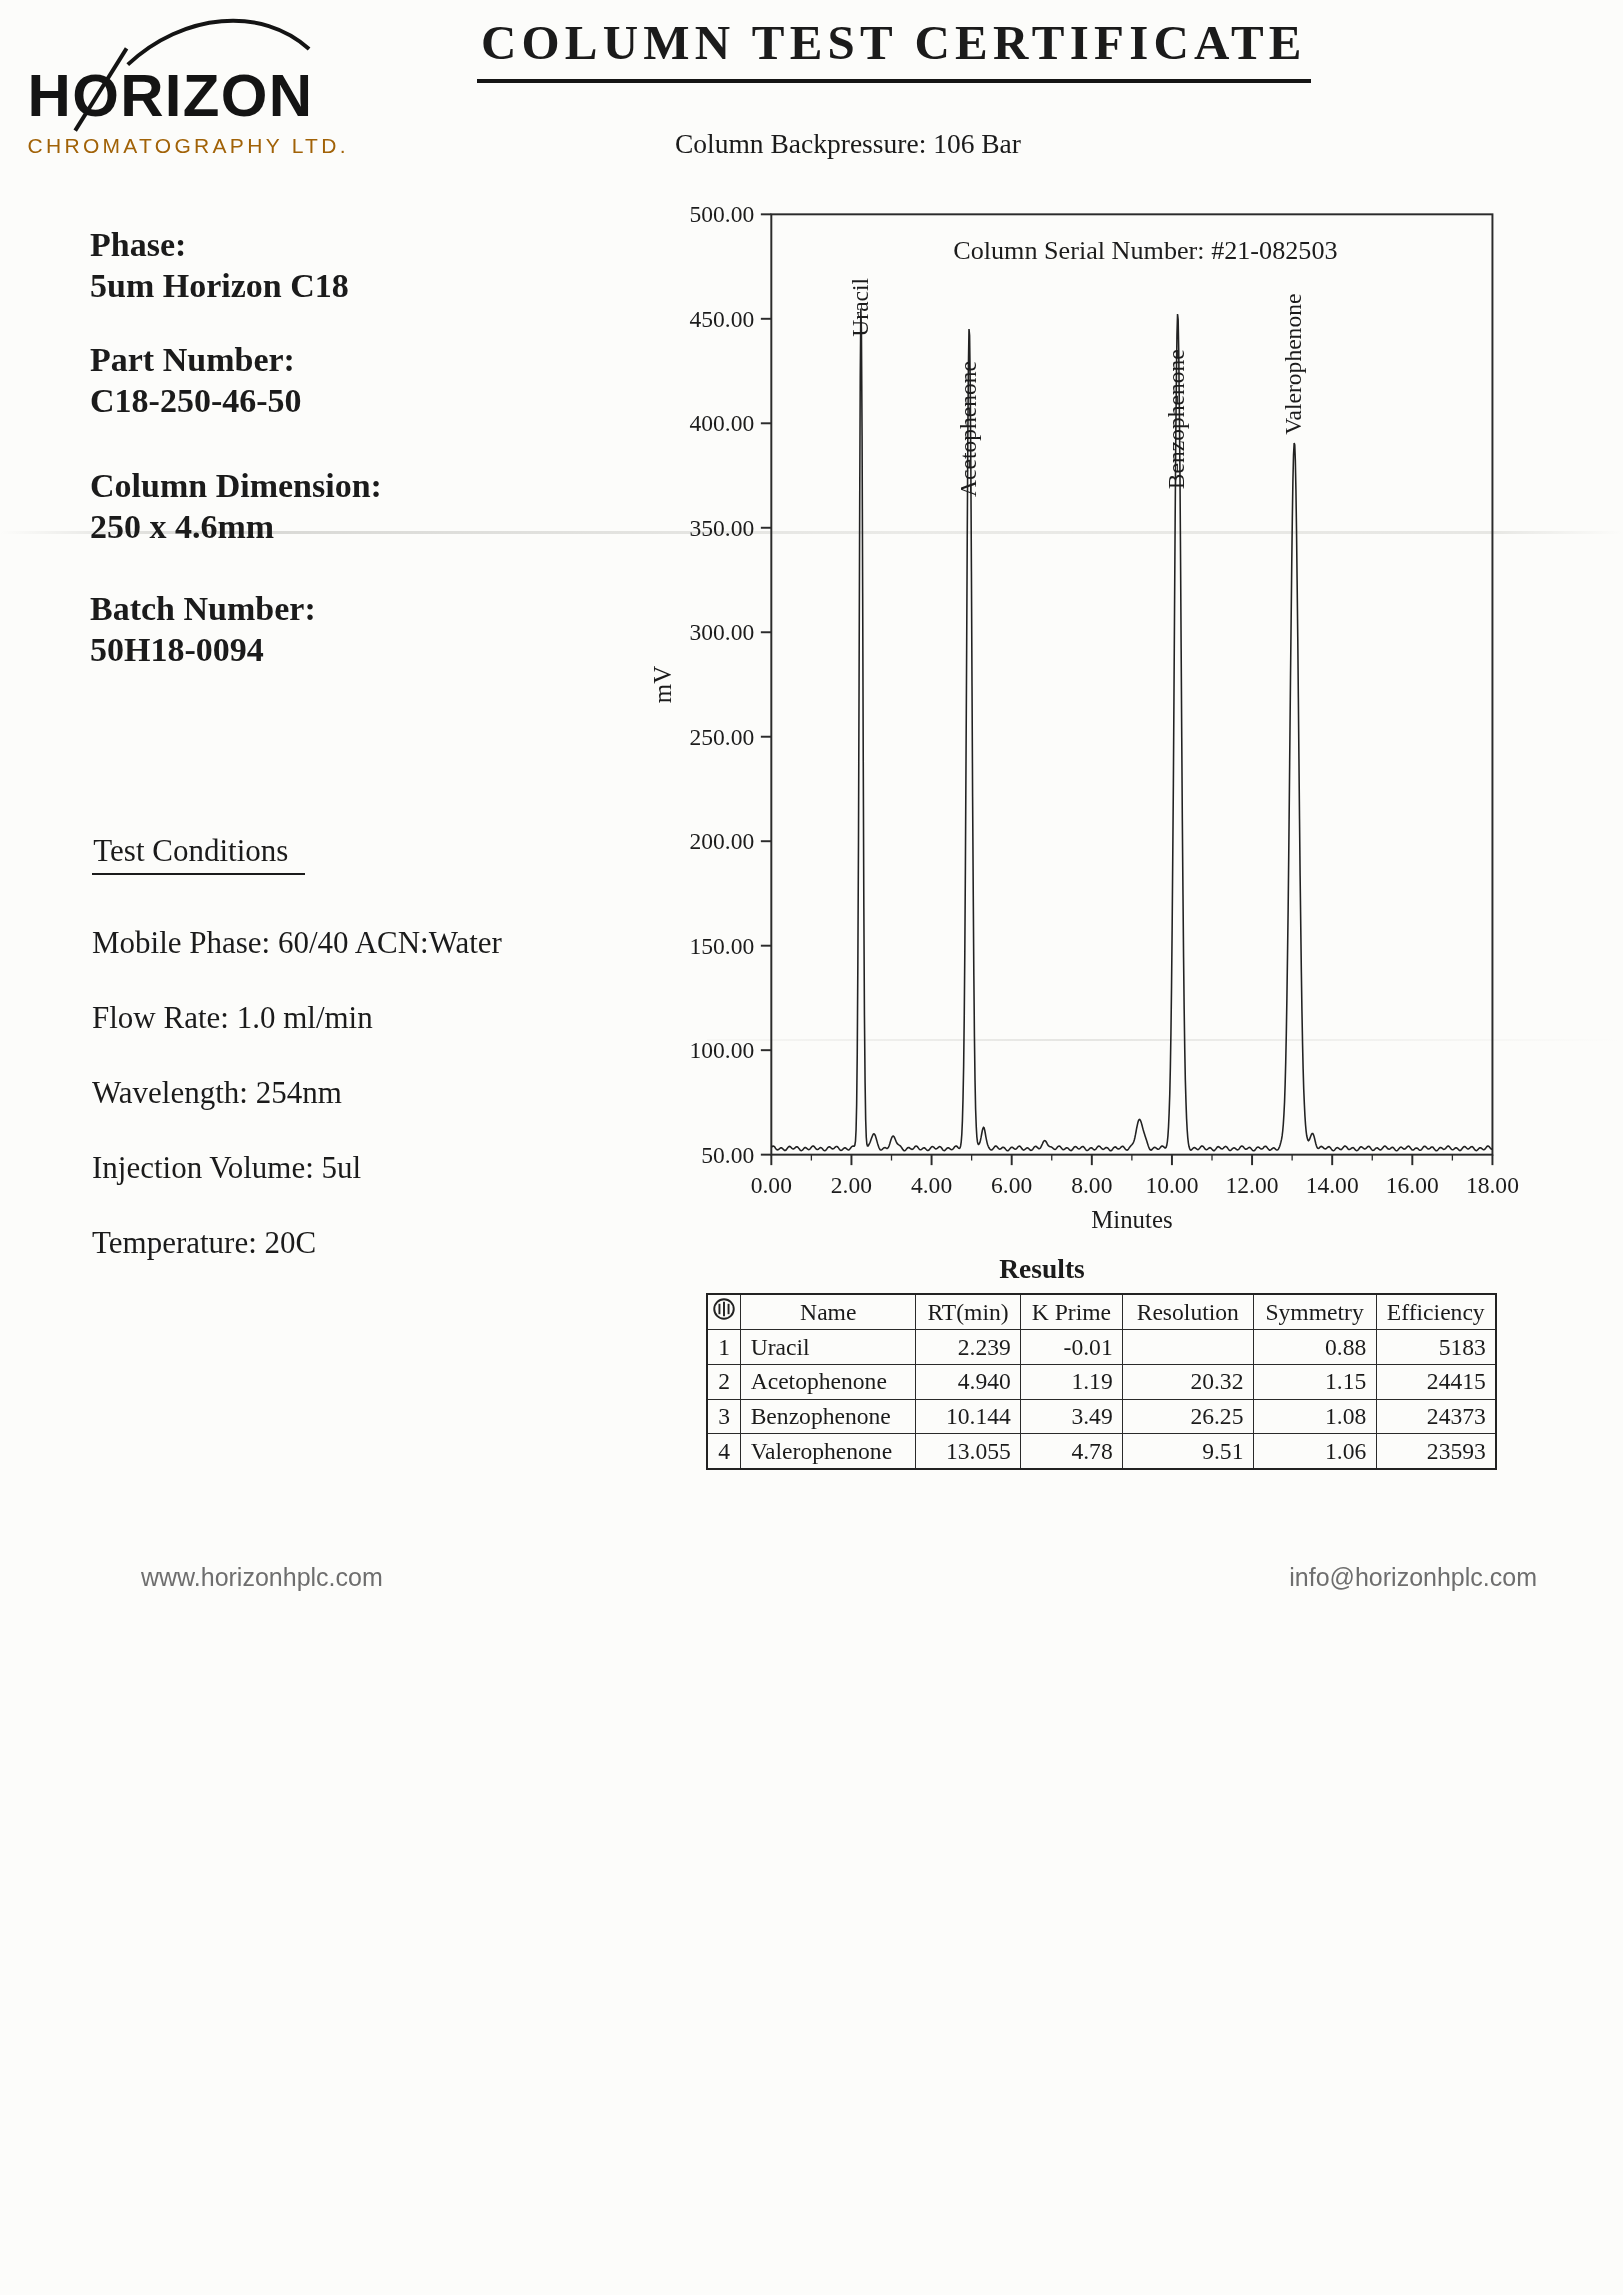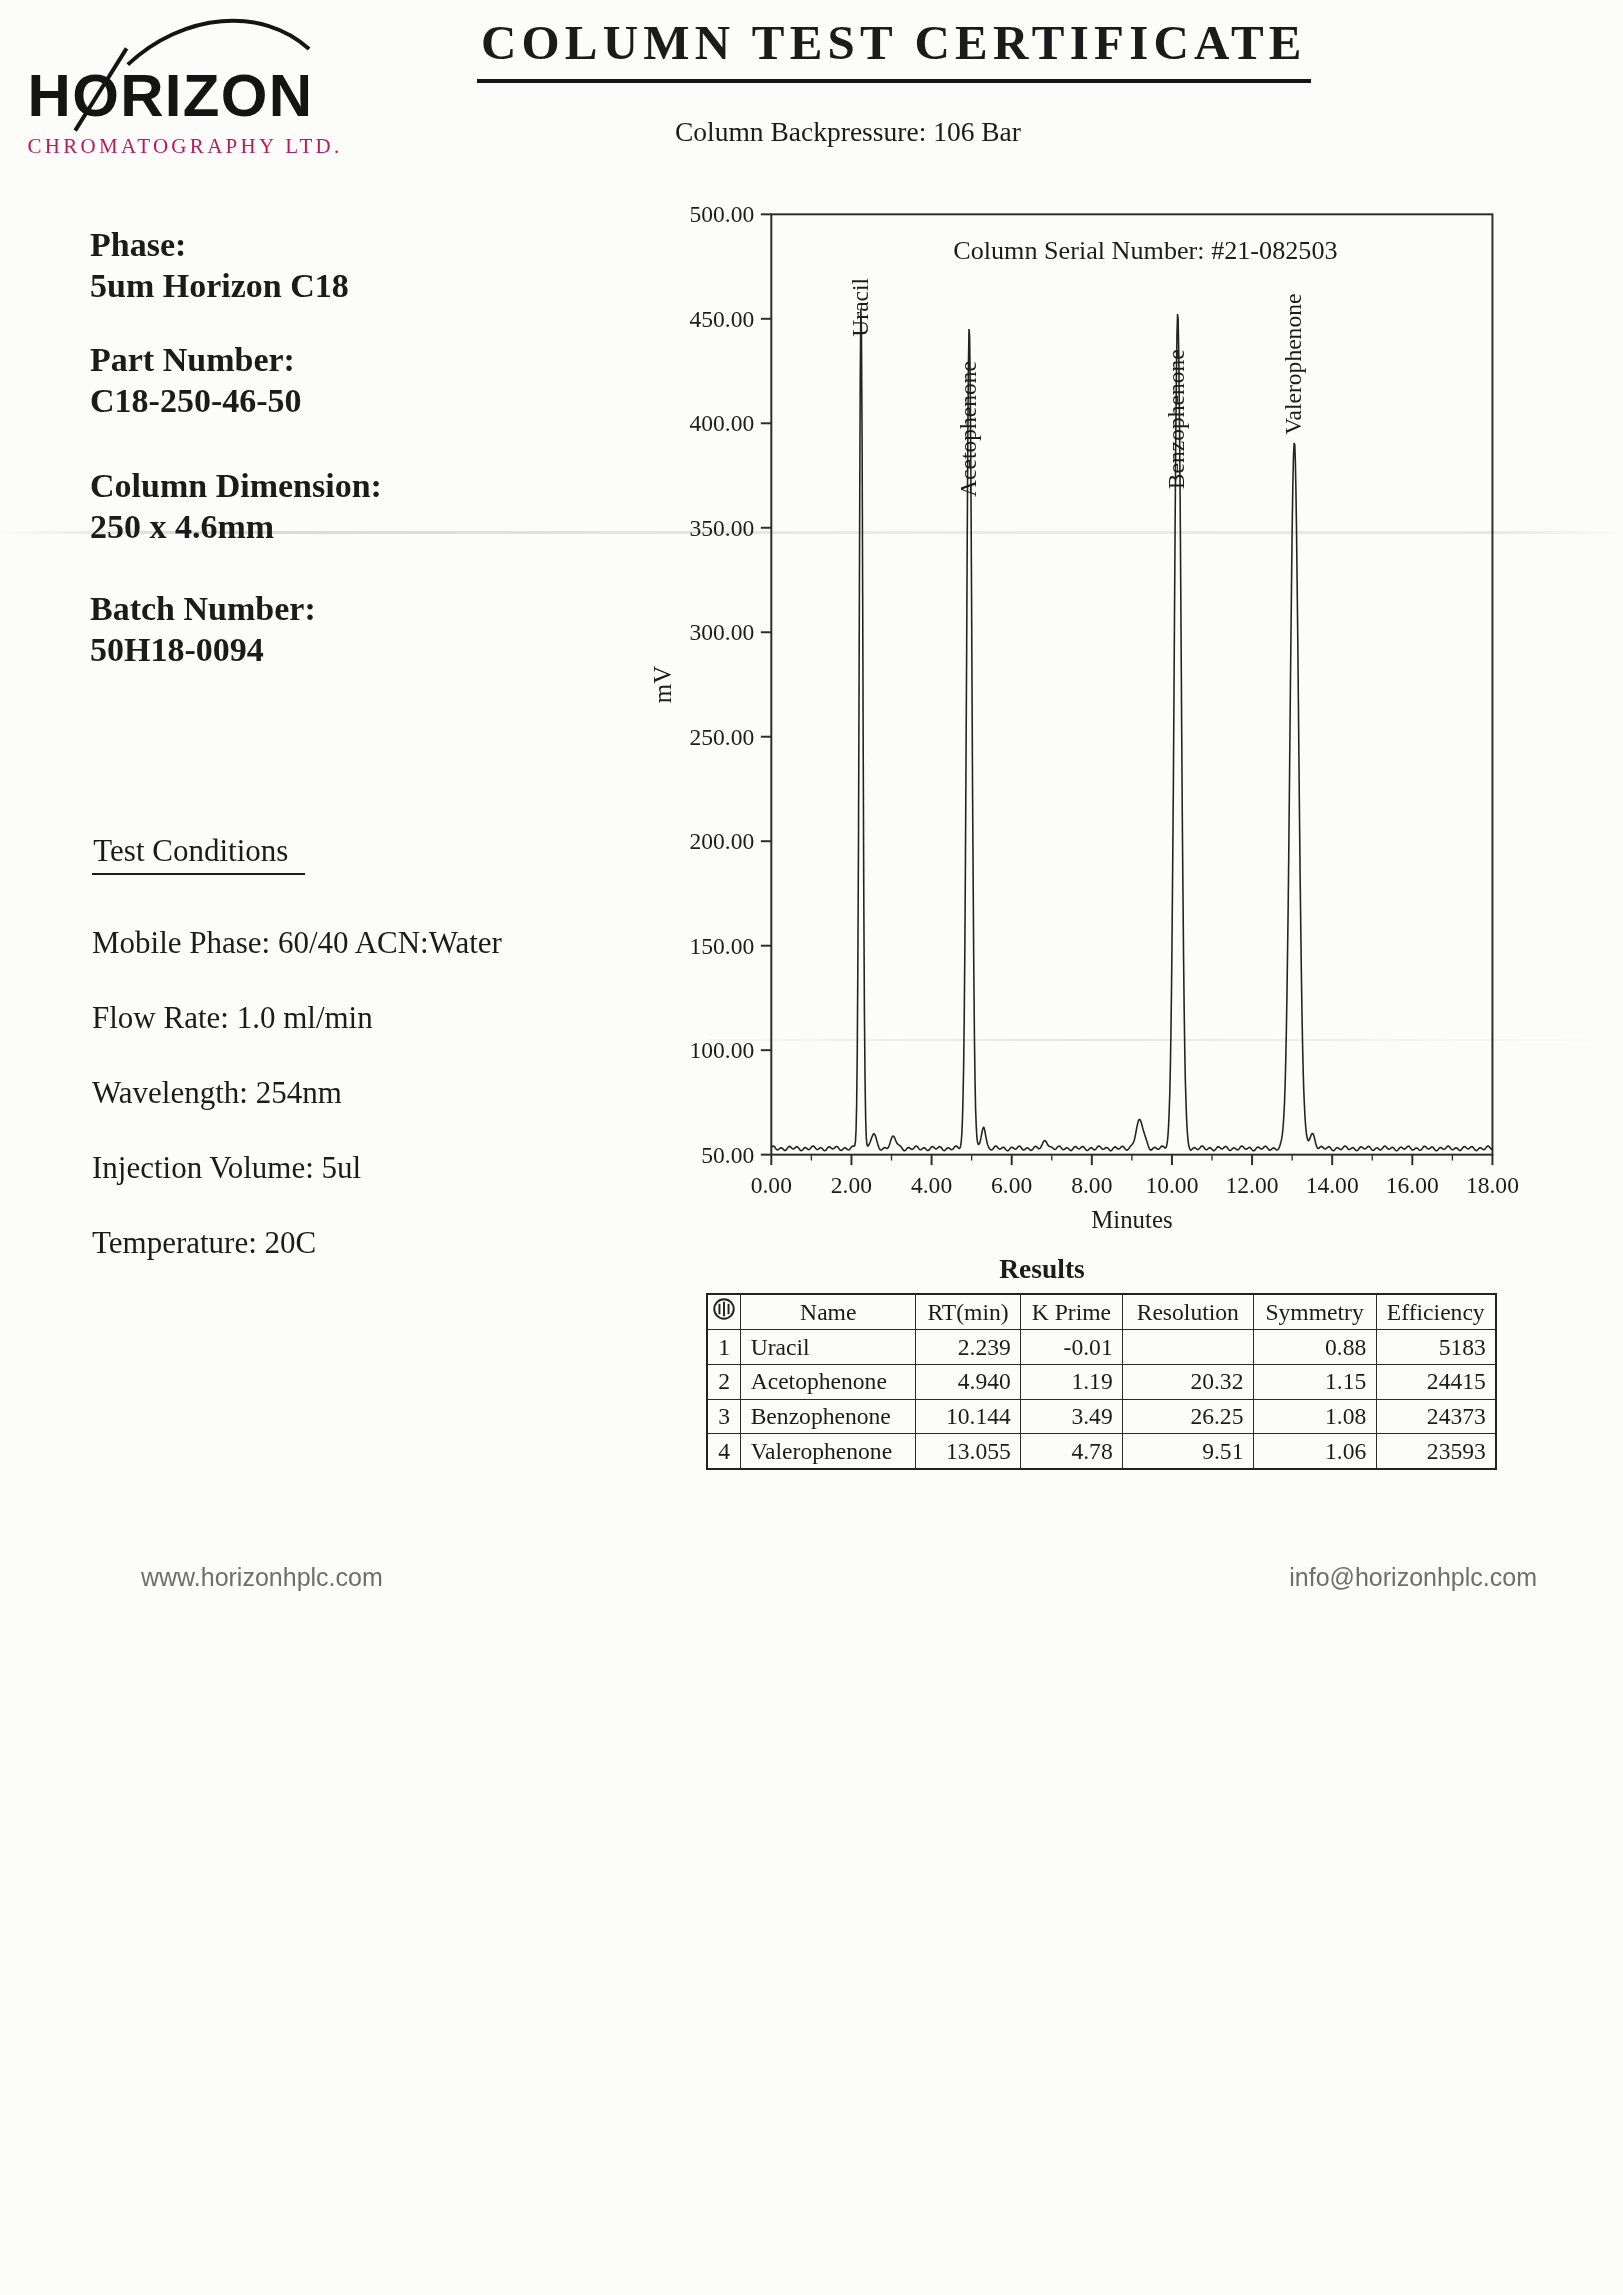--- a/index.html
+++ b/index.html
@@ -20,35 +20,35 @@
     font-weight:bold; font-size:60px; letter-spacing:1.3px;
     color:#141414; margin-top:52px; white-space:nowrap;
   }
   .logo-o { position:relative; display:inline-block; }
   .logo-o::after {
     content:''; position:absolute; left:56%; top:-30%;
     width:3.9px; height:140%; background:#141414;
     transform:rotate(32deg);
   }
   .logo-sub {
-    font-family:Liberation Serif, serif;
-    font-size:21px; letter-spacing:3.3px; color:#be185d; margin-top:3.9px;
+    font-family:Liberation Sans, sans-serif;
+    font-size:21px; letter-spacing:3.3px; color:#a16207; margin-top:3.9px;
     white-space:nowrap;
   }
   .logo-arc { position:absolute; left:63px; top:1.3px; }
 
   
   .cert-title {
     left:477px; top:14.4px;
     font-size:49px; font-weight:bold; letter-spacing:5.2px;
     border-bottom:4.6px solid #151515; padding:0 3.9px 7.9px 3.9px;
     white-space:nowrap;
   }
 
-  .backpressure { left:675px; top:116px; font-size:27.5px; }
+  .backpressure { left:675px; top:128px; font-size:27.5px; }
 
   
   .spec-group { left:90px; font-size:34px; font-weight:bold; line-height:41px; white-space:nowrap; }
   .g1 { top:224px; } .g2 { top:339px; } .g3 { top:465px; } .g4 { top:588px; }
 
   .conditions { left:92px; top:833px; white-space:nowrap; }
   .cond-heading {
     font-size:31px; border-bottom:2.6px solid #1b1b1b;
     display:inline-block; padding:0 17px 3.9px 1.3px; margin-bottom:50px;
   }

